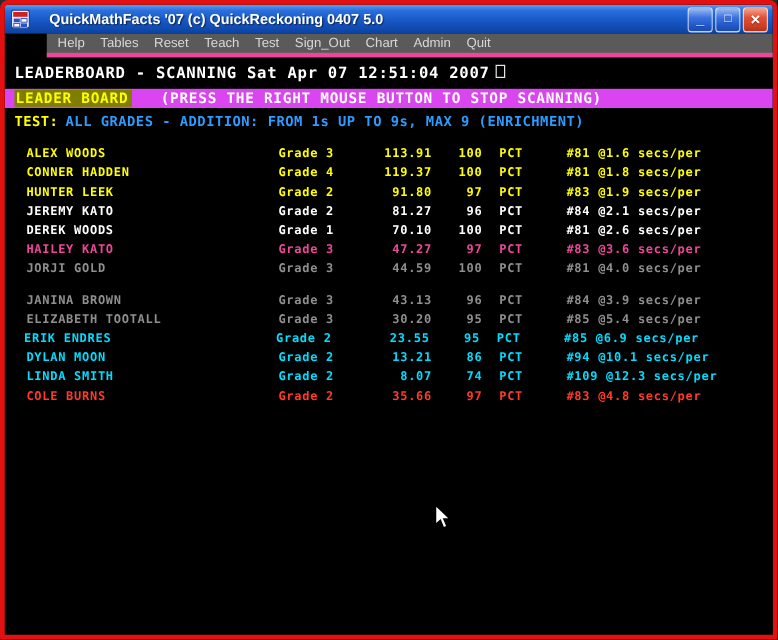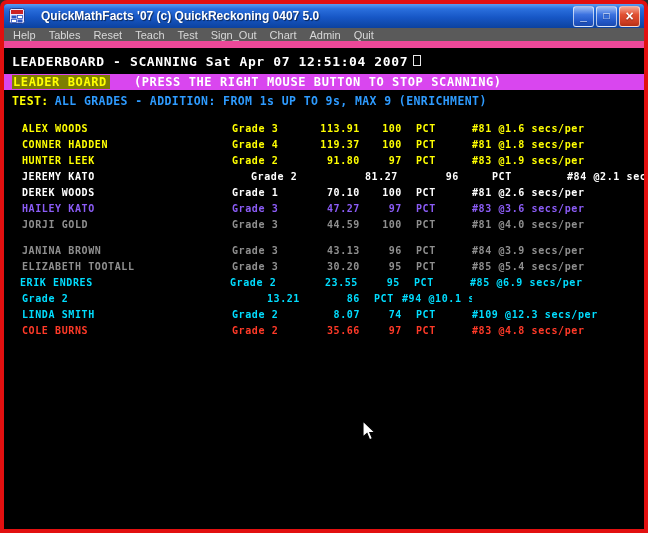--- a/index.html
+++ b/index.html
@@ -44,23 +44,24 @@
   }
   .wbtn.min { align-items:flex-end; padding-bottom:4px; }
   .wbtn.max { font-size:10px; }
   .wbtn.close {
     background:linear-gradient(180deg,#f5a592 0%,#e25032 40%,#cc3d22 80%,#b53015 100%);
     font-size:14px;
   }
   
   .menubar {
     height:20px; background:#5a5a5a;
-    border-bottom:7px solid #ec4899;
+    border-bottom:4px solid #ec4899;
     display:flex; align-items:center; gap:13px;
     padding:0 9px; 
+    margin-left:35px;
   }
   .menu-item { color:#d8d8d8; font-size:11px; white-space:nowrap; }
   
   .client {
     height:calc(100% - 45px);
     background:#000;
     font-family:"DejaVu Sans Mono", monospace;
     font-weight:bold;
     position:relative;
   }
@@ -172,37 +173,37 @@
     <span class="c rate">#81 @1.8 secs/per</span>
   </div>
         <div class="row" style="color: rgb(255, 255, 0);">
     <span class="c name">HUNTER LEEK</span>
     <span class="c grade">Grade 2</span>
     <span class="c score">91.80</span>
     <span class="c pct">97</span>
     <span class="c pctl">PCT</span>
     <span class="c rate">#83 @1.9 secs/per</span>
   </div>
-        <div class="row" style="color: rgb(255, 255, 255); gap: 19px;">
+        <div class="row" style="color: rgb(255, 255, 255);">
     <span class="c name">JEREMY KATO</span>
     <span class="c grade">Grade 2</span>
     <span class="c score">81.27</span>
     <span class="c pct">96</span>
     <span class="c pctl">PCT</span>
     <span class="c rate">#84 @2.1 secs/per</span>
   </div>
         <div class="row" style="color: rgb(255, 255, 255);">
     <span class="c name">DEREK WOODS</span>
     <span class="c grade">Grade 1</span>
     <span class="c score">70.10</span>
     <span class="c pct">100</span>
     <span class="c pctl">PCT</span>
     <span class="c rate">#81 @2.6 secs/per</span>
   </div>
-        <div class="row" style="color: #8b5cf6;">
+        <div class="row" style="color: #ec4899;">
     <span class="c name">HAILEY KATO</span>
     <span class="c grade">Grade 3</span>
     <span class="c score">47.27</span>
     <span class="c pct">97</span>
     <span class="c pctl">PCT</span>
     <span class="c rate">#83 @3.6 secs/per</span>
   </div>
         <div class="row" style="color: rgb(143, 143, 143);">
     <span class="c name">JORJI GOLD</span>
     <span class="c grade">Grade 3</span>
@@ -229,20 +230,21 @@
   </div>
         <div class="row" style="color: rgb(0, 221, 255); padding-left: 16px;">
     <span class="c name">ERIK ENDRES</span>
     <span class="c grade">Grade 2</span>
     <span class="c score">23.55</span>
     <span class="c pct">95</span>
     <span class="c pctl">PCT</span>
     <span class="c rate">#85 @6.9 secs/per</span>
   </div>
         <div class="row" style="color: rgb(0, 221, 255);">
+    <span class="c name">DYLAN MOON</span>
     <span class="c grade">Grade 2</span>
     <span class="c score">13.21</span>
     <span class="c pct">86</span>
     <span class="c pctl">PCT</span>
     <span class="c rate">#94 @10.1 secs/per</span>
   </div>
         <div class="row" style="color: rgb(0, 221, 255);">
     <span class="c name">LINDA SMITH</span>
     <span class="c grade">Grade 2</span>
     <span class="c score">8.07</span>

